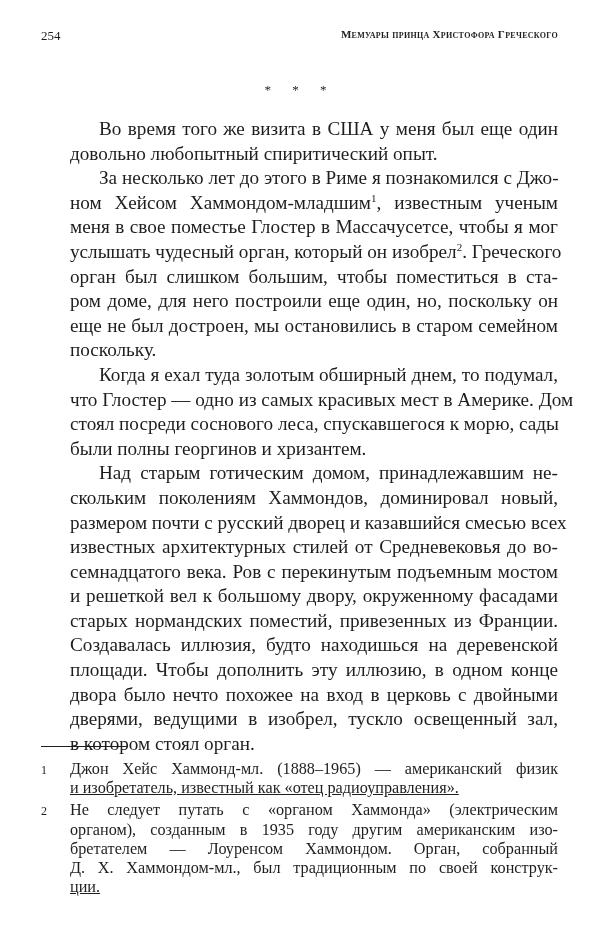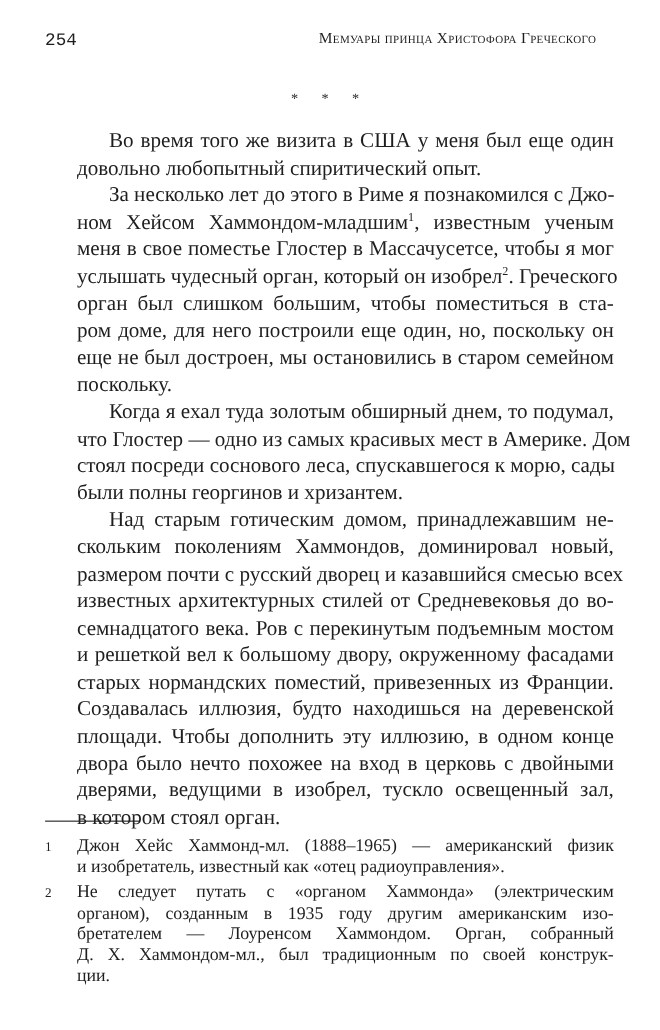--- a/index.html
+++ b/index.html
@@ -1,32 +1,32 @@
 <!DOCTYPE html>
 <html><head>
   <meta charset="utf-8">
   <style>
     html, body { margin: 0; padding: 0; background: #ffffff; }
     body { width: 600px; height: 936px; position: relative; overflow: hidden; color: #1e1e1e; font-family: "Liberation Serif", "DejaVu Serif", serif; }
     .page-header { position: absolute; top: 28px; left: 41px; right: 42px; height: 20px; }
-    .page-number { position: absolute; left: 0; top: 0; font-size: 16px; font-family: Liberation Mono, monospace; }
-    .running-title { position: absolute; right: 16px; top: 0; font-size: 14px; font-variant: small-caps; letter-spacing: 0.3px; }
+    .page-number { position: absolute; left: 0; top: 0; font-size: 13px; }
+    .running-title { position: absolute; right: 0; top: 0; font-size: 11px; font-variant: small-caps; letter-spacing: 0.3px; font-weight: bold; }
     .separator { position: absolute; top: 82px; left: 0; width: 600px; text-align: center; font-size: 13px; letter-spacing: 9px; }
     .body-text { position: absolute; top: 117px; left: 41px; width: 517px; font-size: 19.2px; line-height: 24.6px; }
     .para { margin: 0; text-indent: 29px; text-align: justify; }
     .line { display: block; text-align: justify; text-align-last: justify; white-space: nowrap; }
     .line.last { text-align-last: left; }
     .line.indent { padding-left: 29px; }
     sup { font-size: 11px; line-height: 0; vertical-align: 7px; }
     .footnote-rule { position: absolute; top: 746px; left: 41px; width: 86px; height: 0; border-top: 1.3px solid #1e1e1e; }
     .footnotes { position: absolute; top: 760px; left: 41px; width: 517px; font-size: 16.2px; line-height: 19.2px; }
     .footnote { position: relative; padding-left: 29px; margin-bottom: 3px; }
     .fn-num { position: absolute; left: 0; top: 1px; font-size: 12px; }
     .fn-line { display: block; white-space: nowrap; text-align: justify; text-align-last: justify; }
-    .fn-line.last { text-align-last: left; }
+    .fn-line.last { text-align-last: left; text-decoration: underline; }
   </style>
 </head>
 <body>
 
 <div class="page-header">
   <span class="page-number">254</span>
   <span class="running-title">Мемуары принца Христофора Греческого</span>
 </div>
 
 <div class="separator">* * *</div>

